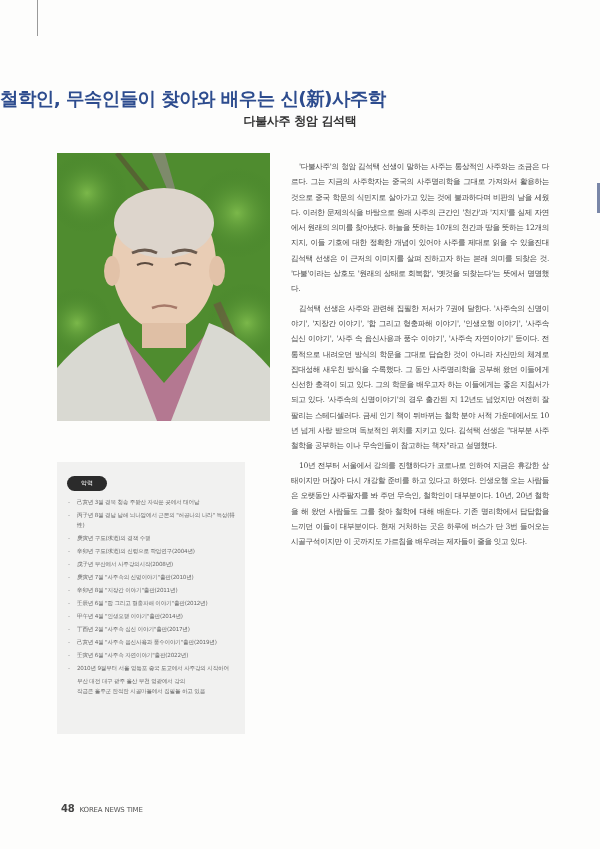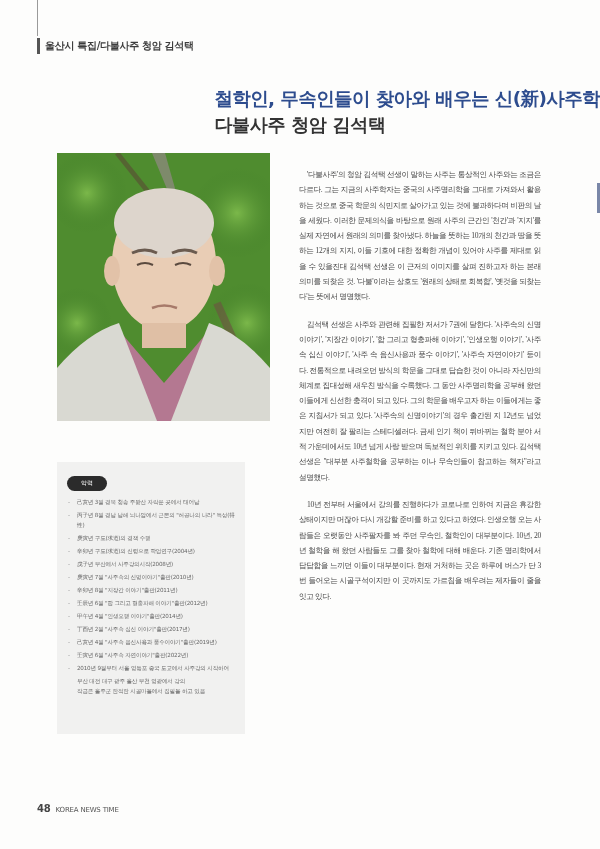--- a/index.html
+++ b/index.html
@@ -11,26 +11,26 @@
     .page { position: absolute; inset: 0; }
     .top-rule {
       position: absolute; left: 37px; top: 0; width: 1px; height: 36px; background: #9a9a9a;
     }
     .section-tag {
       position: absolute; left: 37px; top: 38px; height: 16px;
       border-left: 3px solid #555; padding-left: 5px;
       font-size: 10px; font-weight: bold; color: #3d3d3d; line-height: 16px; letter-spacing: -0.3px;
     }
     .headline {
-      position: absolute; left: 0; right: 0; top: 86px; text-align: right;
+      position: absolute; left: 0; right: 0; top: 86px; text-align: left;
       font-size: 18.5px; font-weight: bold; color: #2d4c8e; letter-spacing: -0.6px;
     }
     .subhead {
       position: absolute; left: 0; right: 0; top: 113px; text-align: center;
-      font-size: 18px; font-weight: bold; color: #333; letter-spacing: -0.3px;
+      font-size: 12px; font-weight: bold; color: #333; letter-spacing: -0.3px;
     }
     .photo {
       position: absolute; left: 57px; top: 153px; width: 213px; height: 268px; overflow: hidden;
       background: linear-gradient(160deg, #3f7a2a 0%, #5e9c35 30%, #4e8a2c 55%, #6ba43e 80%, #3a6d25 100%);
     }
     .photo svg { display: block; }
     .bio-box {
       position: absolute; left: 57px; top: 462px; width: 188px; height: 272px;
       background: #f1f1f0; padding: 8px 10px; box-sizing: border-box;
     }
@@ -45,39 +45,38 @@
     }
     .bio-list li.bullet::before {
       content: "-"; position: absolute; left: 1px; top: 0; color: #999;
     }
     .bio-extra { font-size: 5.6px; line-height: 10px; color: #666; padding-left: 10px; letter-spacing: -0.2px; }
     .col {
       position: absolute; left: 287px; top: 155px; width: 266px;
       font-family: "DejaVu Serif", serif; font-size: 7.6px; line-height: 15.3px; color: #444;
       text-align: justify; letter-spacing: -0.35px;
     }
-    .col p { margin: 12px; text-indent: 8px; font-family: Liberation Serif, serif; }
+    .col p { margin: 4px; text-indent: 8px; }
     .col h3 {
       margin: 16px 0 0 0; font-family: "DejaVu Sans", sans-serif;
       font-size: 7.8px; font-weight: bold; color: #3d6bb5; line-height: 15px; letter-spacing: -0.3px;
     }
     .side-mark {
       position: absolute; right: 0; top: 183px; width: 3px; height: 30px; background: #7a87a8;
     }
     .footer {
       position: absolute; left: 37px; top: 803px; font-size: 7px; color: #555; letter-spacing: -0.2px;
     }
-    .footer .pg { font-size: 10px; font-weight: bold; color: #444; margin-right: 3px; }
+    .footer .pg { font-size: 10px; font-weight: bold; color: #444; margin-right: 3px; margin-left: 24px; }
   </style>
 </head>
 <body>
 
 <div class="page">
   <div class="top-rule"></div>
-  <div class="section-tag">울산시 특집/다불사주 청암 김석택</div>
 
   <div class="headline">철학인, 무속인들이 찾아와 배우는 신(新)사주학</div>
   <div class="subhead">다불사주 청암 김석택</div>
 
   <div class="photo">
     <svg width="213" height="268" viewBox="0 0 213 268">
       <defs>
         <radialGradient id="leaf" cx="50%" cy="50%" r="50%">
           <stop offset="0%" stop-color="#7bb84a"></stop>
           <stop offset="100%" stop-color="#3e7a26" stop-opacity="0"></stop>

